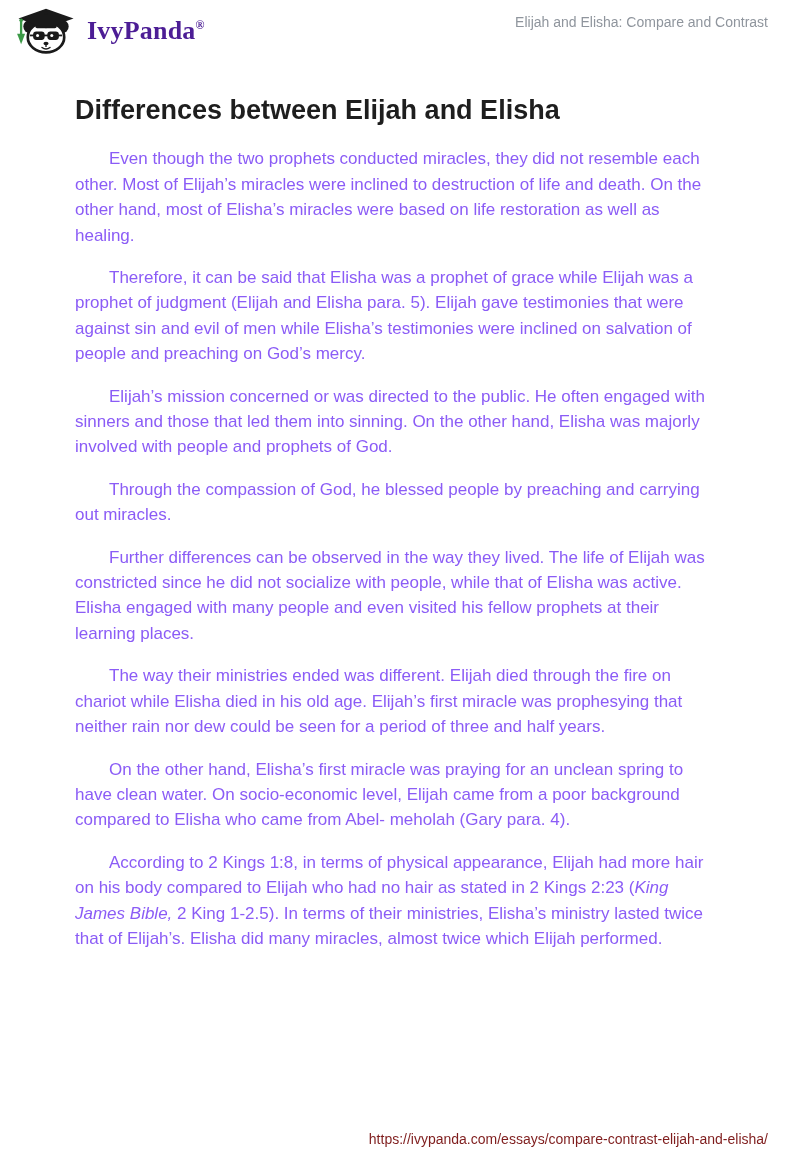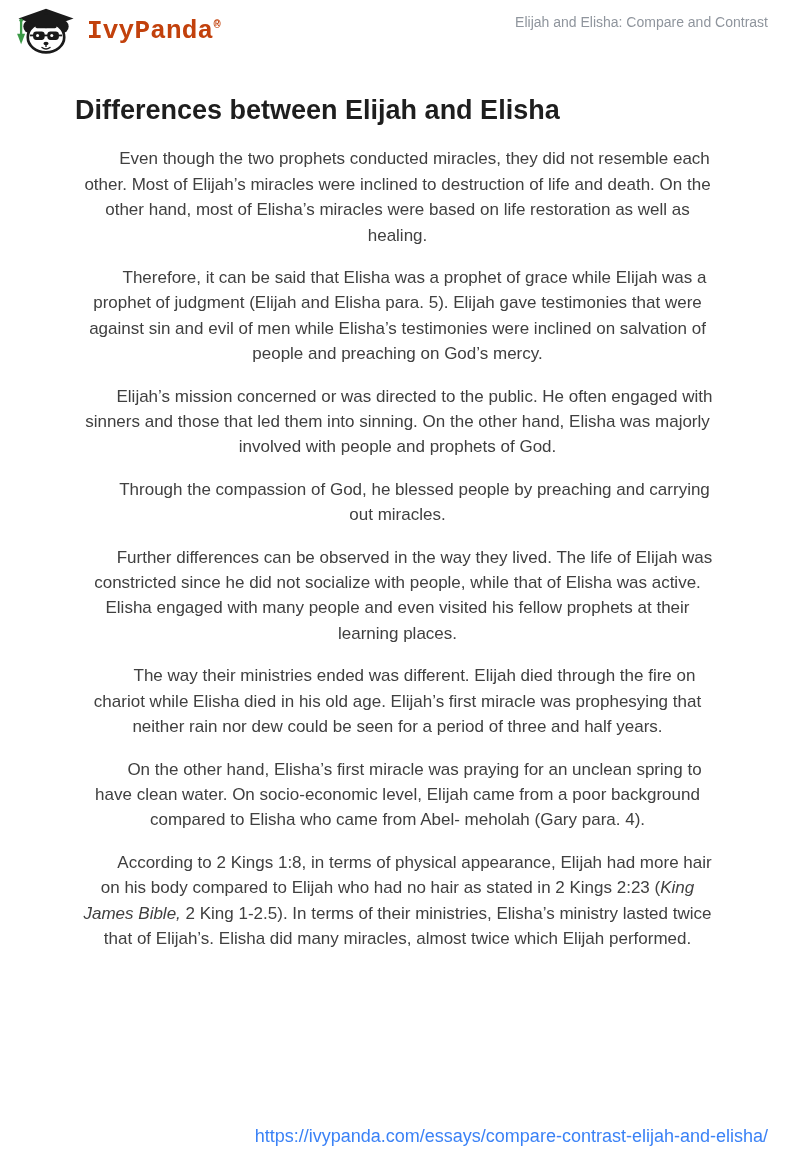--- a/index.html
+++ b/index.html
@@ -18,24 +18,24 @@
   
   .brand-block {
     position: absolute;
     top: 7px;
     left: 14px;
     display: flex;
     align-items: center;
     gap: 9px;
   }
   .brand-name {
-    font-family: Liberation Mono, monospace;
+    font-family: Liberation Serif, serif;
     font-weight: bold;
     font-size: 26px;
-    color: #c2410c;
+    color: #4c1d95;
     letter-spacing: 0.2px;
     line-height: 1;
   }
   .brand-name sup {
     font-size: 12px;
     font-weight: bold;
     vertical-align: super;
     line-height: 0;
   }
   .running-title {
@@ -58,36 +58,36 @@
     font-size: 27px;
     font-weight: bold;
     color: #1e1e1e;
     margin: 42px 0 20px 0;
     white-space: nowrap;
     line-height: 1.2;
   }
   .para {
     font-size: 17px;
     line-height: 25.4px;
-    color: #404040;
+    color: #8b5cf6;
     margin: 0 0 17px 0;
     text-indent: 34px;
-    text-align: center;
+    text-align: left;
   }
   .para .italic {
     font-style: italic;
   }
 
   
   .footer-url {
     position: absolute;
     bottom: 13px;
     right: 32px;
-    font-size: 18px;
-    color: #3b82f6;
+    font-size: 14px;
+    color: #7f1d1d;
   }
 
   
   .logo-svg { display: block; }
 </style>
 </head>
 <body>
 
 <div class="brand-block">
   <svg class="logo-svg" width="64" height="48" viewBox="0 0 72 52" aria-hidden="true">

